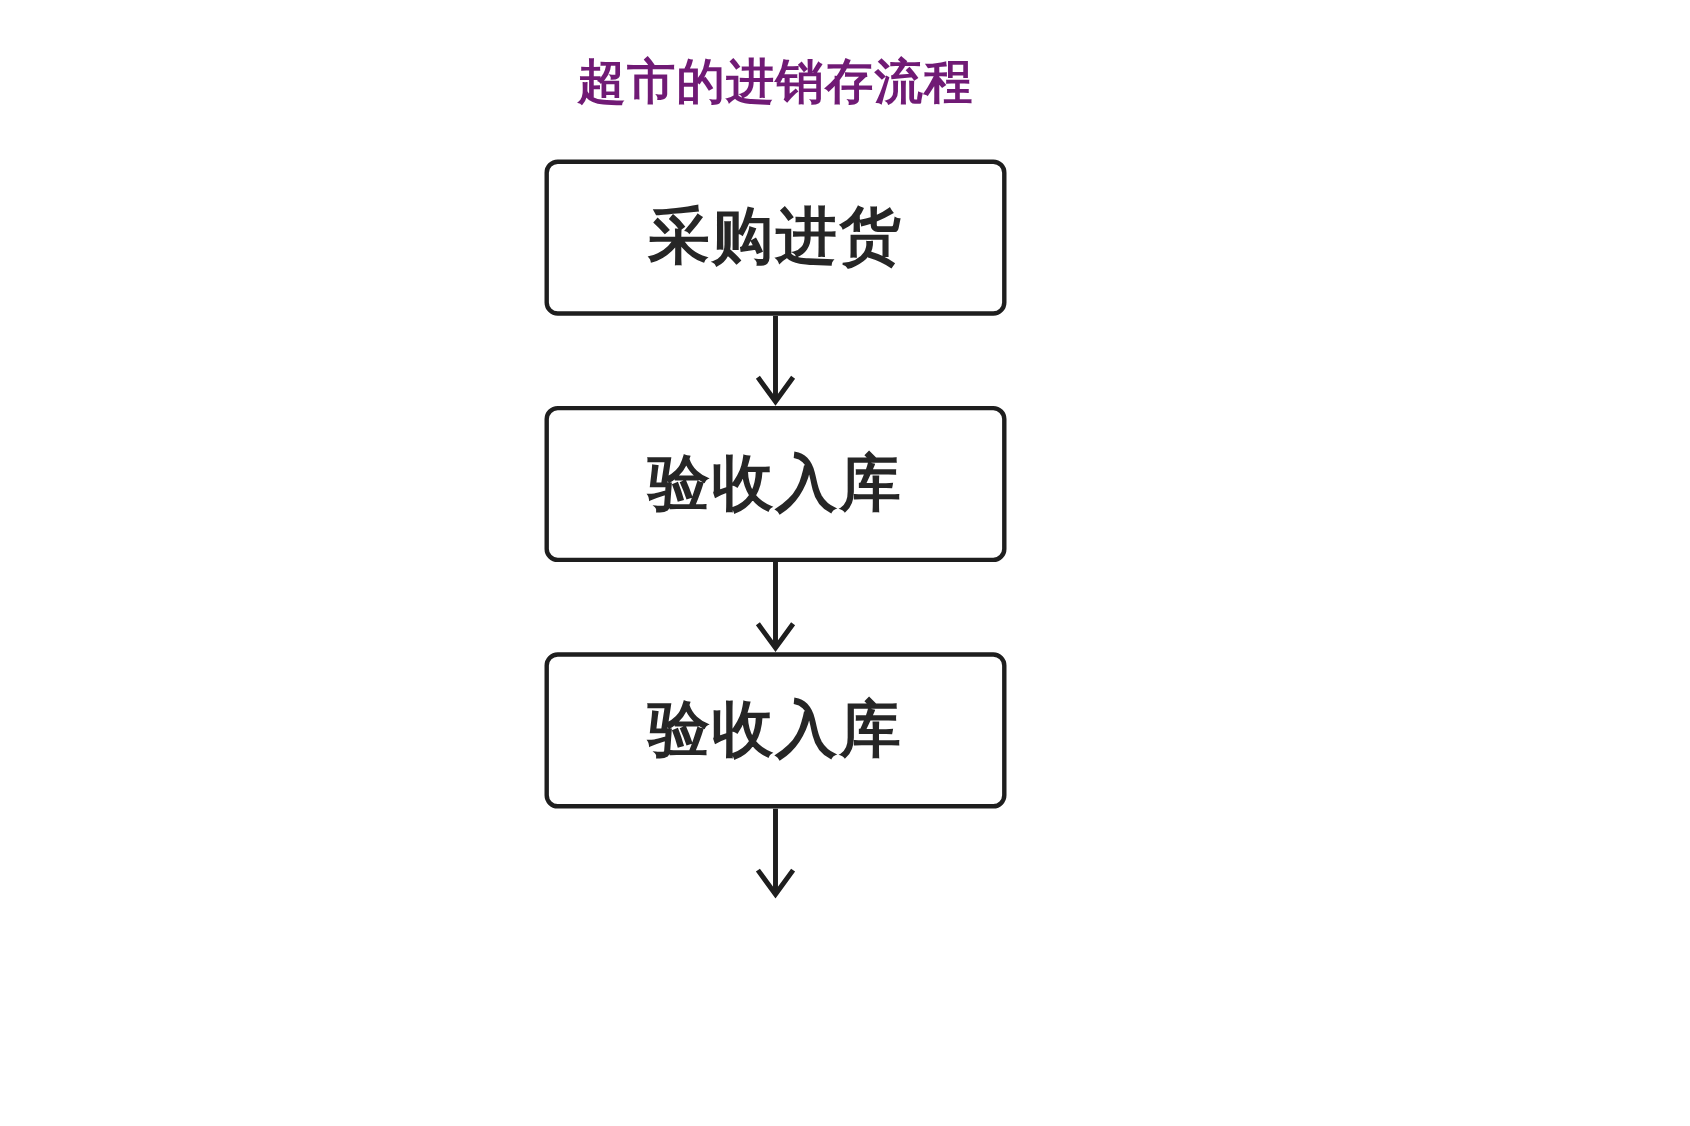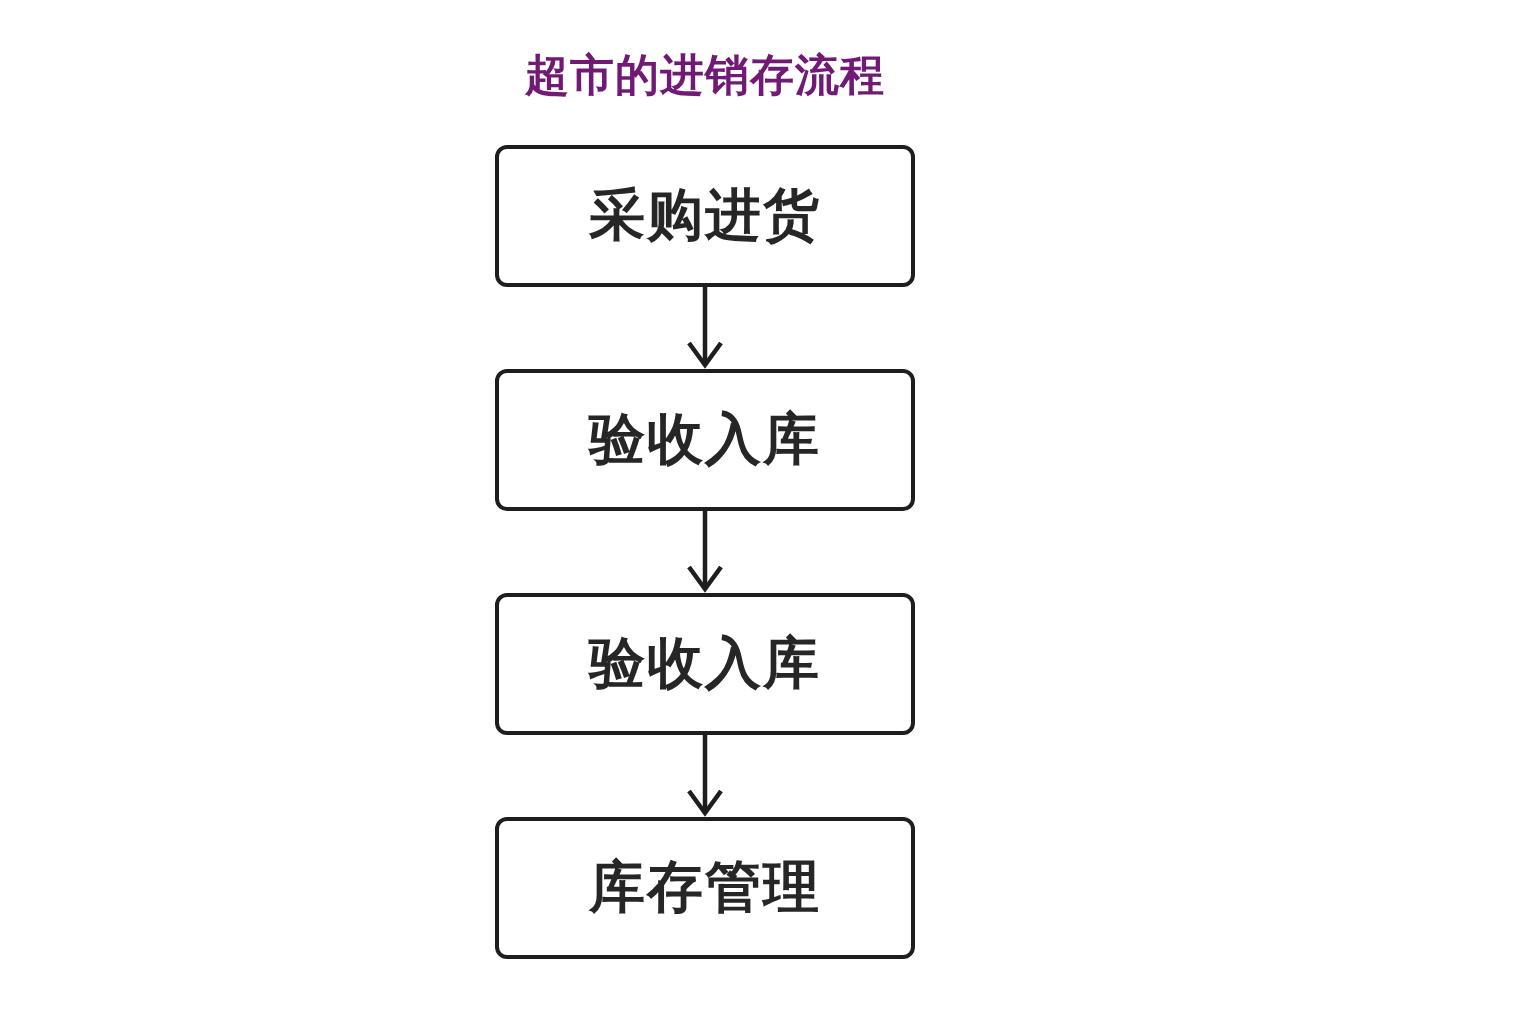--- a/index.html
+++ b/index.html
@@ -93,18 +93,15 @@
 
     <div class="flow-node">
       <span class="flow-node-label">验收入库</span>
     </div>
 
     <svg class="flow-arrow" viewBox="0 0 44 82">
       <line x1="22" y1="0" x2="22" y2="78"></line>
       <polyline points="6,56 22,78 38,56"></polyline>
     </svg>
 
-    <div class="flow-node">
-      <span class="flow-node-label">库存管理</span>
-    </div>
 
   </div>
 </div>
 
 </body></html>

